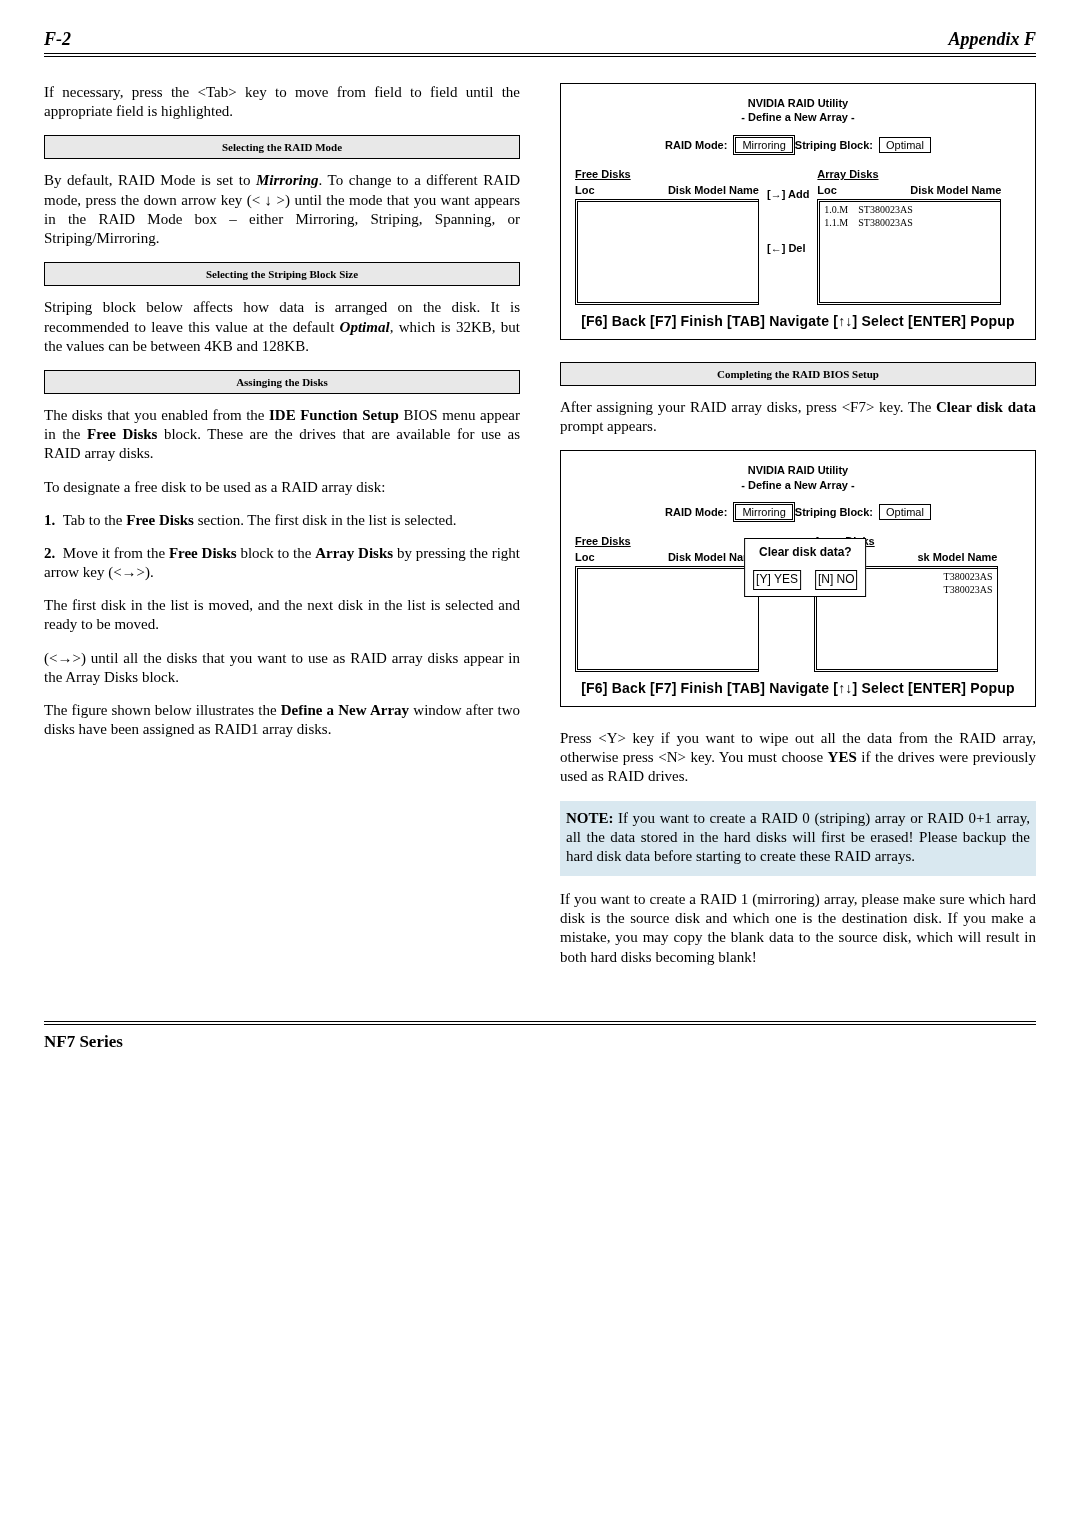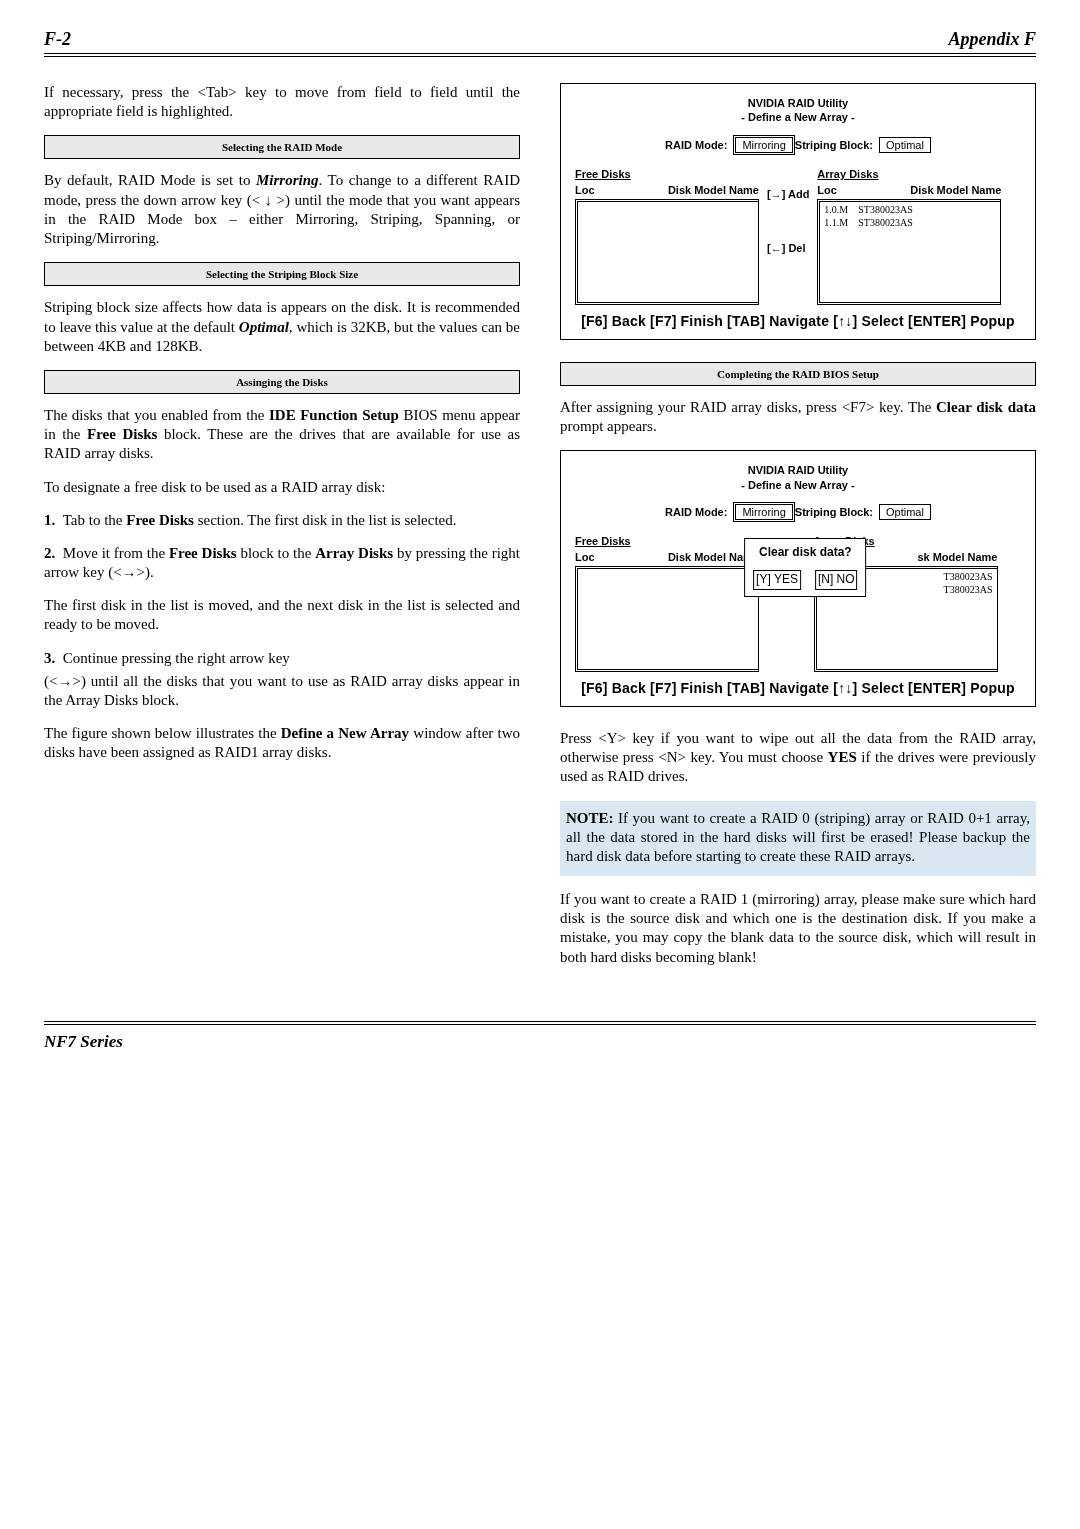--- a/index.html
+++ b/index.html
@@ -86,21 +86,20 @@
     top: 4px;
   }
   .popup .q { font-weight: bold; margin-bottom: 10px; }
   .popup .opts { display: flex; gap: 14px; justify-content: center; }
   .popup .opts span { border: 1px solid #000; padding: 1px 2px; }
   .relwrap { position: relative; }
   .ftr {
     border-top: 4px double #000;
     margin-top: 40px;
     padding-top: 6px;
-    font-style: italic;
     font-weight: bold;
     font-size: 17px;
   }
   .drow { display: flex; gap: 10px; }
 </style>
 </head>
 <body>
 
 <div class="hdr">
   <span>F-2</span>
@@ -115,44 +114,41 @@
 
     <div class="section-box">Selecting the RAID Mode</div>
 
     <p>
       <span>By default, RAID Mode is set to </span><b><i><span>Mirroring</span></i></b><span>. To change to a different RAID mode, press the down arrow key (&lt; ↓ &gt;) until the mode that you want appears in the RAID Mode box – either Mirroring, Striping, Spanning, or Striping/Mirroring.</span>
     </p>
 
     <div class="section-box">Selecting the Striping Block Size</div>
 
     <p>
-      <span>Striping block size affects how data is appears on the disk. It is recommended to leave this value at the default </span><b><i><span>Optimal</span></i></b><span>, which is 32KB, but the values can be between 4KB and 128KB.</span>
+      <span>Striping block below affects how data is arranged on the disk. It is recommended to leave this value at the default </span><b><i><span>Optimal</span></i></b><span>, which is 32KB, but the values can be between 4KB and 128KB.</span>
     </p>
 
     <div class="section-box">Assinging the Disks</div>
 
     <p>
       <span>The disks that you enabled from the </span><b><span>IDE Function Setup</span></b><span> BIOS menu appear in the </span><b><span>Free Disks</span></b><span> block. These are the drives that are available for use as RAID array disks.</span>
     </p>
 
     <p>To designate a free disk to be used as a RAID array disk:</p>
 
     <p>
       <b><span>1.</span></b>&nbsp;&nbsp;<span>Tab to the </span><b><span>Free Disks</span></b><span> section. The first disk in the list is selected.</span>
     </p>
 
     <p>
       <b><span>2.</span></b>&nbsp;&nbsp;<span>Move it from the </span><b><span>Free Disks</span></b><span> block to the </span><b><span>Array Disks</span></b><span> by pressing the right arrow key (&lt;→&gt;).</span>
     </p>
 
     <p>The first disk in the list is moved, and the next disk in the list is selected and ready to be moved.</p>
 
-    <p style="margin-bottom:4px;">
-      <b><span>3.</span></b>&nbsp;&nbsp;<span>Continue pressing the right arrow key</span>
-    </p>
     <p>(&lt;→&gt;) until all the disks that you want to use as RAID array disks appear in the Array Disks block.</p>
 
     <p>
       <span>The figure shown below illustrates the </span><b><span>Define a New Array</span></b><span> window after two disks have been assigned as RAID1 array disks.</span>
     </p>
 
   </div>
 
   <div class="col">
 

